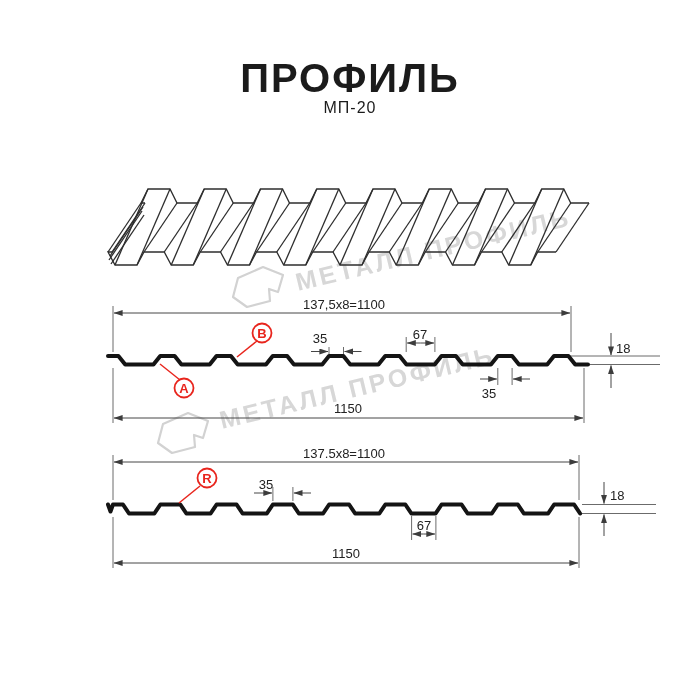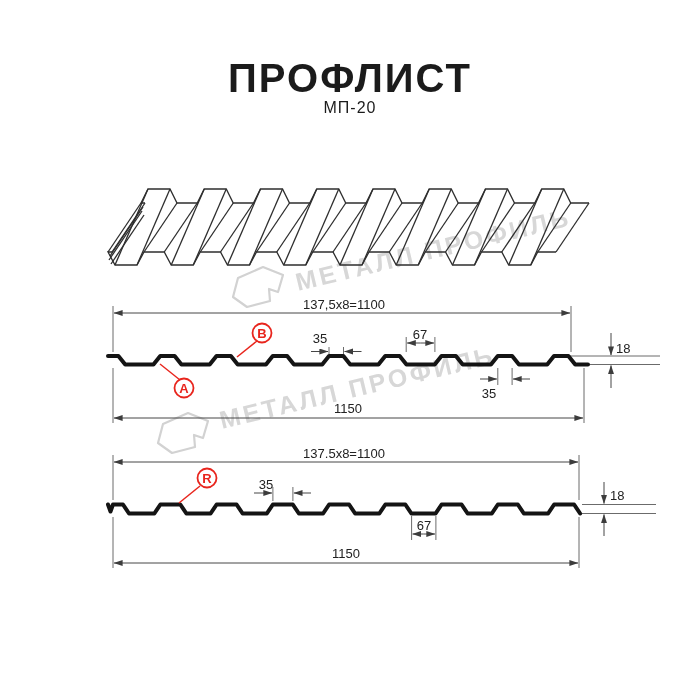--- a/index.html
+++ b/index.html
@@ -19,21 +19,21 @@
   text.d{font-family:"Liberation Sans",sans-serif;font-size:13px;fill:#222;}
   text.red{font-family:"Liberation Sans",sans-serif;font-size:13px;font-weight:600;fill:#e8251d;}
   .wmt{font-family:"Liberation Sans",sans-serif;font-size:25px;font-weight:bold;
        fill:#d7d7d7;letter-spacing:3px;}
   .wml{fill:none;stroke:#d2d2d2;stroke-width:2.2;stroke-linejoin:round;}
 </style>
 </head>
 <body>
 
 <div id="stage">
-  <div id="title" class="hline">ПРОФЛИСТ</div>
+  <div id="title" class="hline">ПРОФИЛЬ</div>
   <div id="subtitle" class="hline">МП-20</div>
 
   <svg width="700" height="700" viewBox="0 0 700 700">
     <defs>
       <marker id="arw" markerWidth="10" markerHeight="8" refX="8.6" refY="3" orient="auto" markerUnits="userSpaceOnUse">
         <path d="M0,0 L9,3 L0,6 Z" fill="#3c3c3c"></path>
       </marker>
     </defs>
 
     <g>

